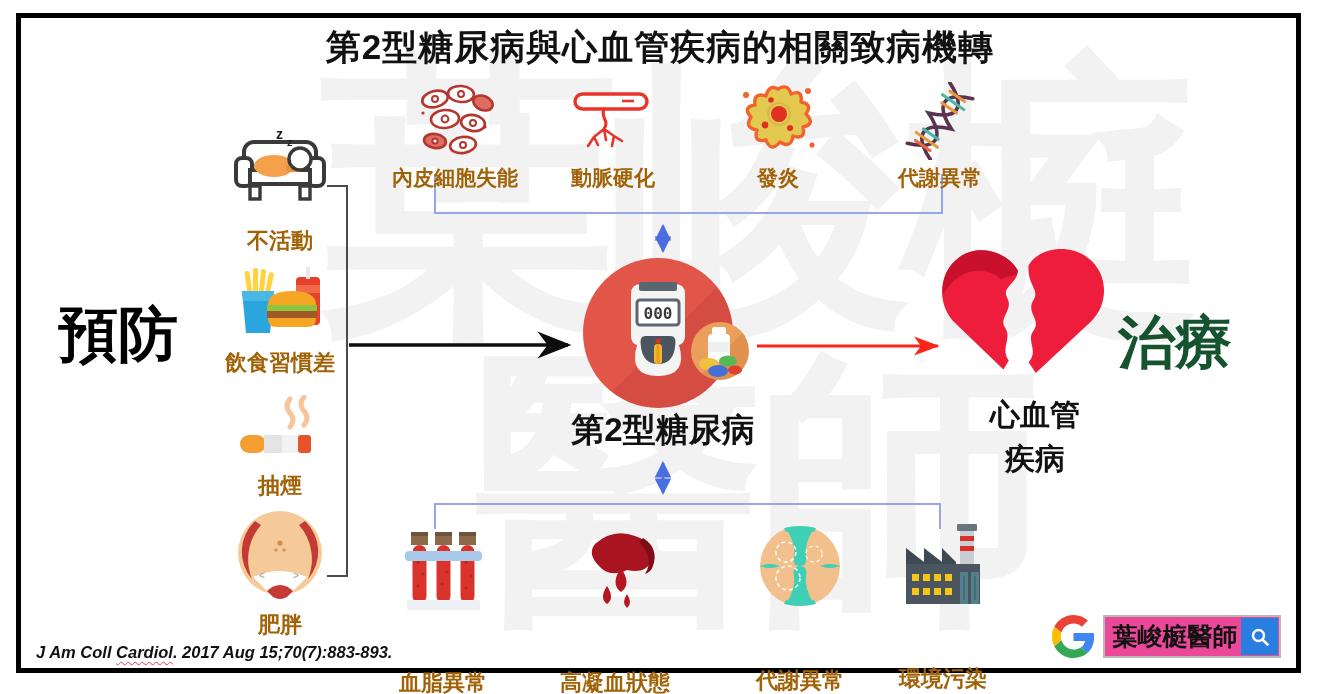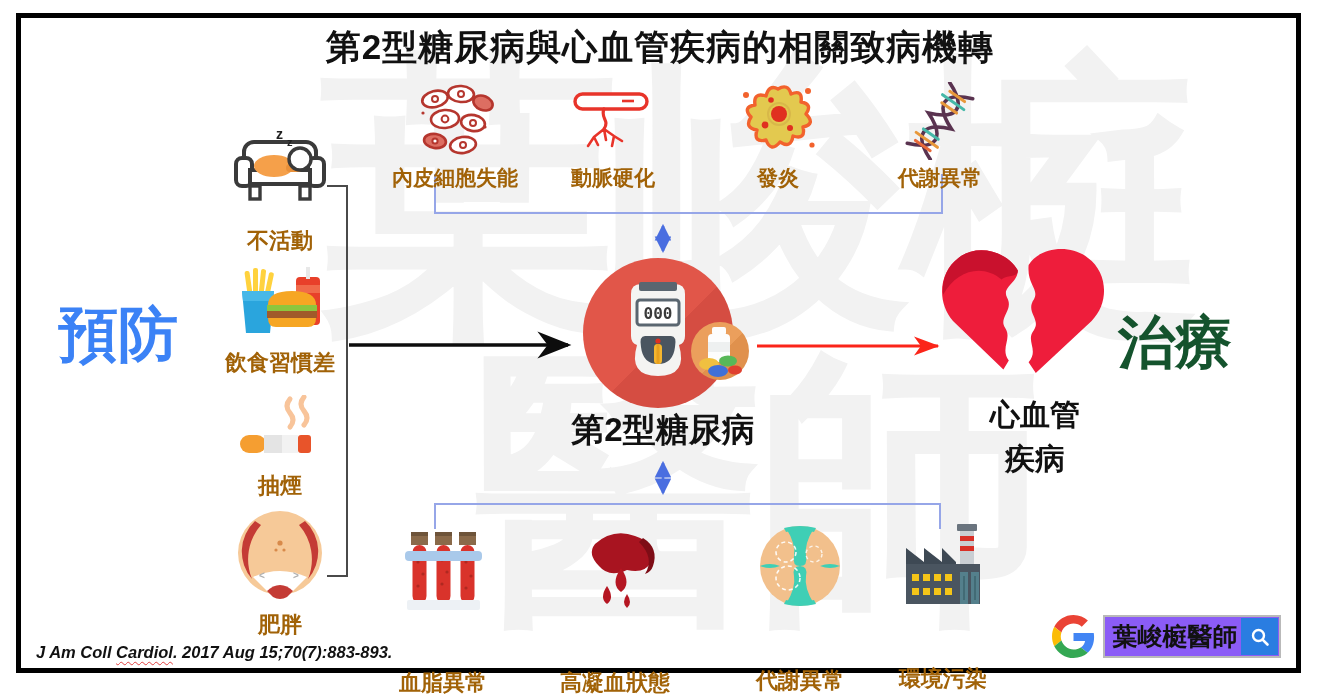--- a/index.html
+++ b/index.html
@@ -79,21 +79,21 @@
     font-family: "Liberation Sans", sans-serif;
   }
   .citation .wavy {
     text-decoration: underline wavy #e04040 1px;
     text-underline-offset: 3px;
   }
   .search-area { position:absolute; left: 1052px; top: 615px; z-index: 3; display:flex; align-items:center; }
   .gbox {
     position: relative; margin-left: 8px;
     width: 178px; height: 43px;
-    border: 2px solid #b9b9b9; background: #8b5cf6;
+    border: 2px solid #b9b9b9; background: #ec4899;
     display: flex; align-items: center;
   }
   .gquery { flex: 1; text-align:center; font-size: 25px; font-weight: 800; padding-right: 34px; white-space:nowrap; }
   .gbtn {
     position: absolute; right: 1px; top: 1px; bottom: 1px; width: 37px;
     background: #2a7de1; border: none;
     display: flex; align-items: center; justify-content: center;
   }
 </style>
 </head>
@@ -125,21 +125,21 @@
     </defs>
     <path d="M327 186 H347 V576 H327" fill="none" stroke="#4a4a4a" stroke-width="2"></path>
     <line x1="349" y1="345" x2="568" y2="345" stroke="#0d0d0d" stroke-width="3.4" marker-end="url(#mB)"></line>
     <line x1="757" y1="346" x2="938" y2="346" stroke="#fb2519" stroke-width="3" marker-end="url(#mR)"></line>
     <path d="M435 174 V213 H942 V174" fill="none" stroke="#96a6e8" stroke-width="2"></path>
     <path d="M435 529 V504 H940 V529" fill="none" stroke="#96a6e8" stroke-width="2"></path>
     <line x1="663" y1="226" x2="663" y2="251" stroke="#4a6ee0" stroke-width="2.6" marker-start="url(#mBluS)" marker-end="url(#mBluE)"></line>
     <line x1="663" y1="463" x2="663" y2="493" stroke="#4a6ee0" stroke-width="2.6" marker-start="url(#mBluS)" marker-end="url(#mBluE)"></line>
   </svg>
 
-  <div class="bigword" id="prevention" style="color:#3b82f6">預防</div>
+  <div class="bigword" id="prevention" style="color:#000000">預防</div>
   <div class="bigword" id="treatment" style="color:#14532d">治療</div>
 
   <div class="stack risk" style="left:200px; top:124px">
     <div class="ic" style="height:96px">
       <svg width="96" height="92" viewBox="0 0 96 92">
         <rect x="12" y="16" width="72" height="36" rx="10" fill="#fff" stroke="#3a3a3a" stroke-width="4"></rect>
         <rect x="4" y="32" width="16" height="28" rx="6" fill="#fff" stroke="#3a3a3a" stroke-width="4"></rect>
         <rect x="76" y="32" width="16" height="28" rx="6" fill="#fff" stroke="#3a3a3a" stroke-width="4"></rect>
         <rect x="18" y="44" width="60" height="14" fill="#fff" stroke="#3a3a3a" stroke-width="4"></rect>
         <rect x="18" y="60" width="10" height="13" fill="#fff" stroke="#3a3a3a" stroke-width="3.4"></rect>

